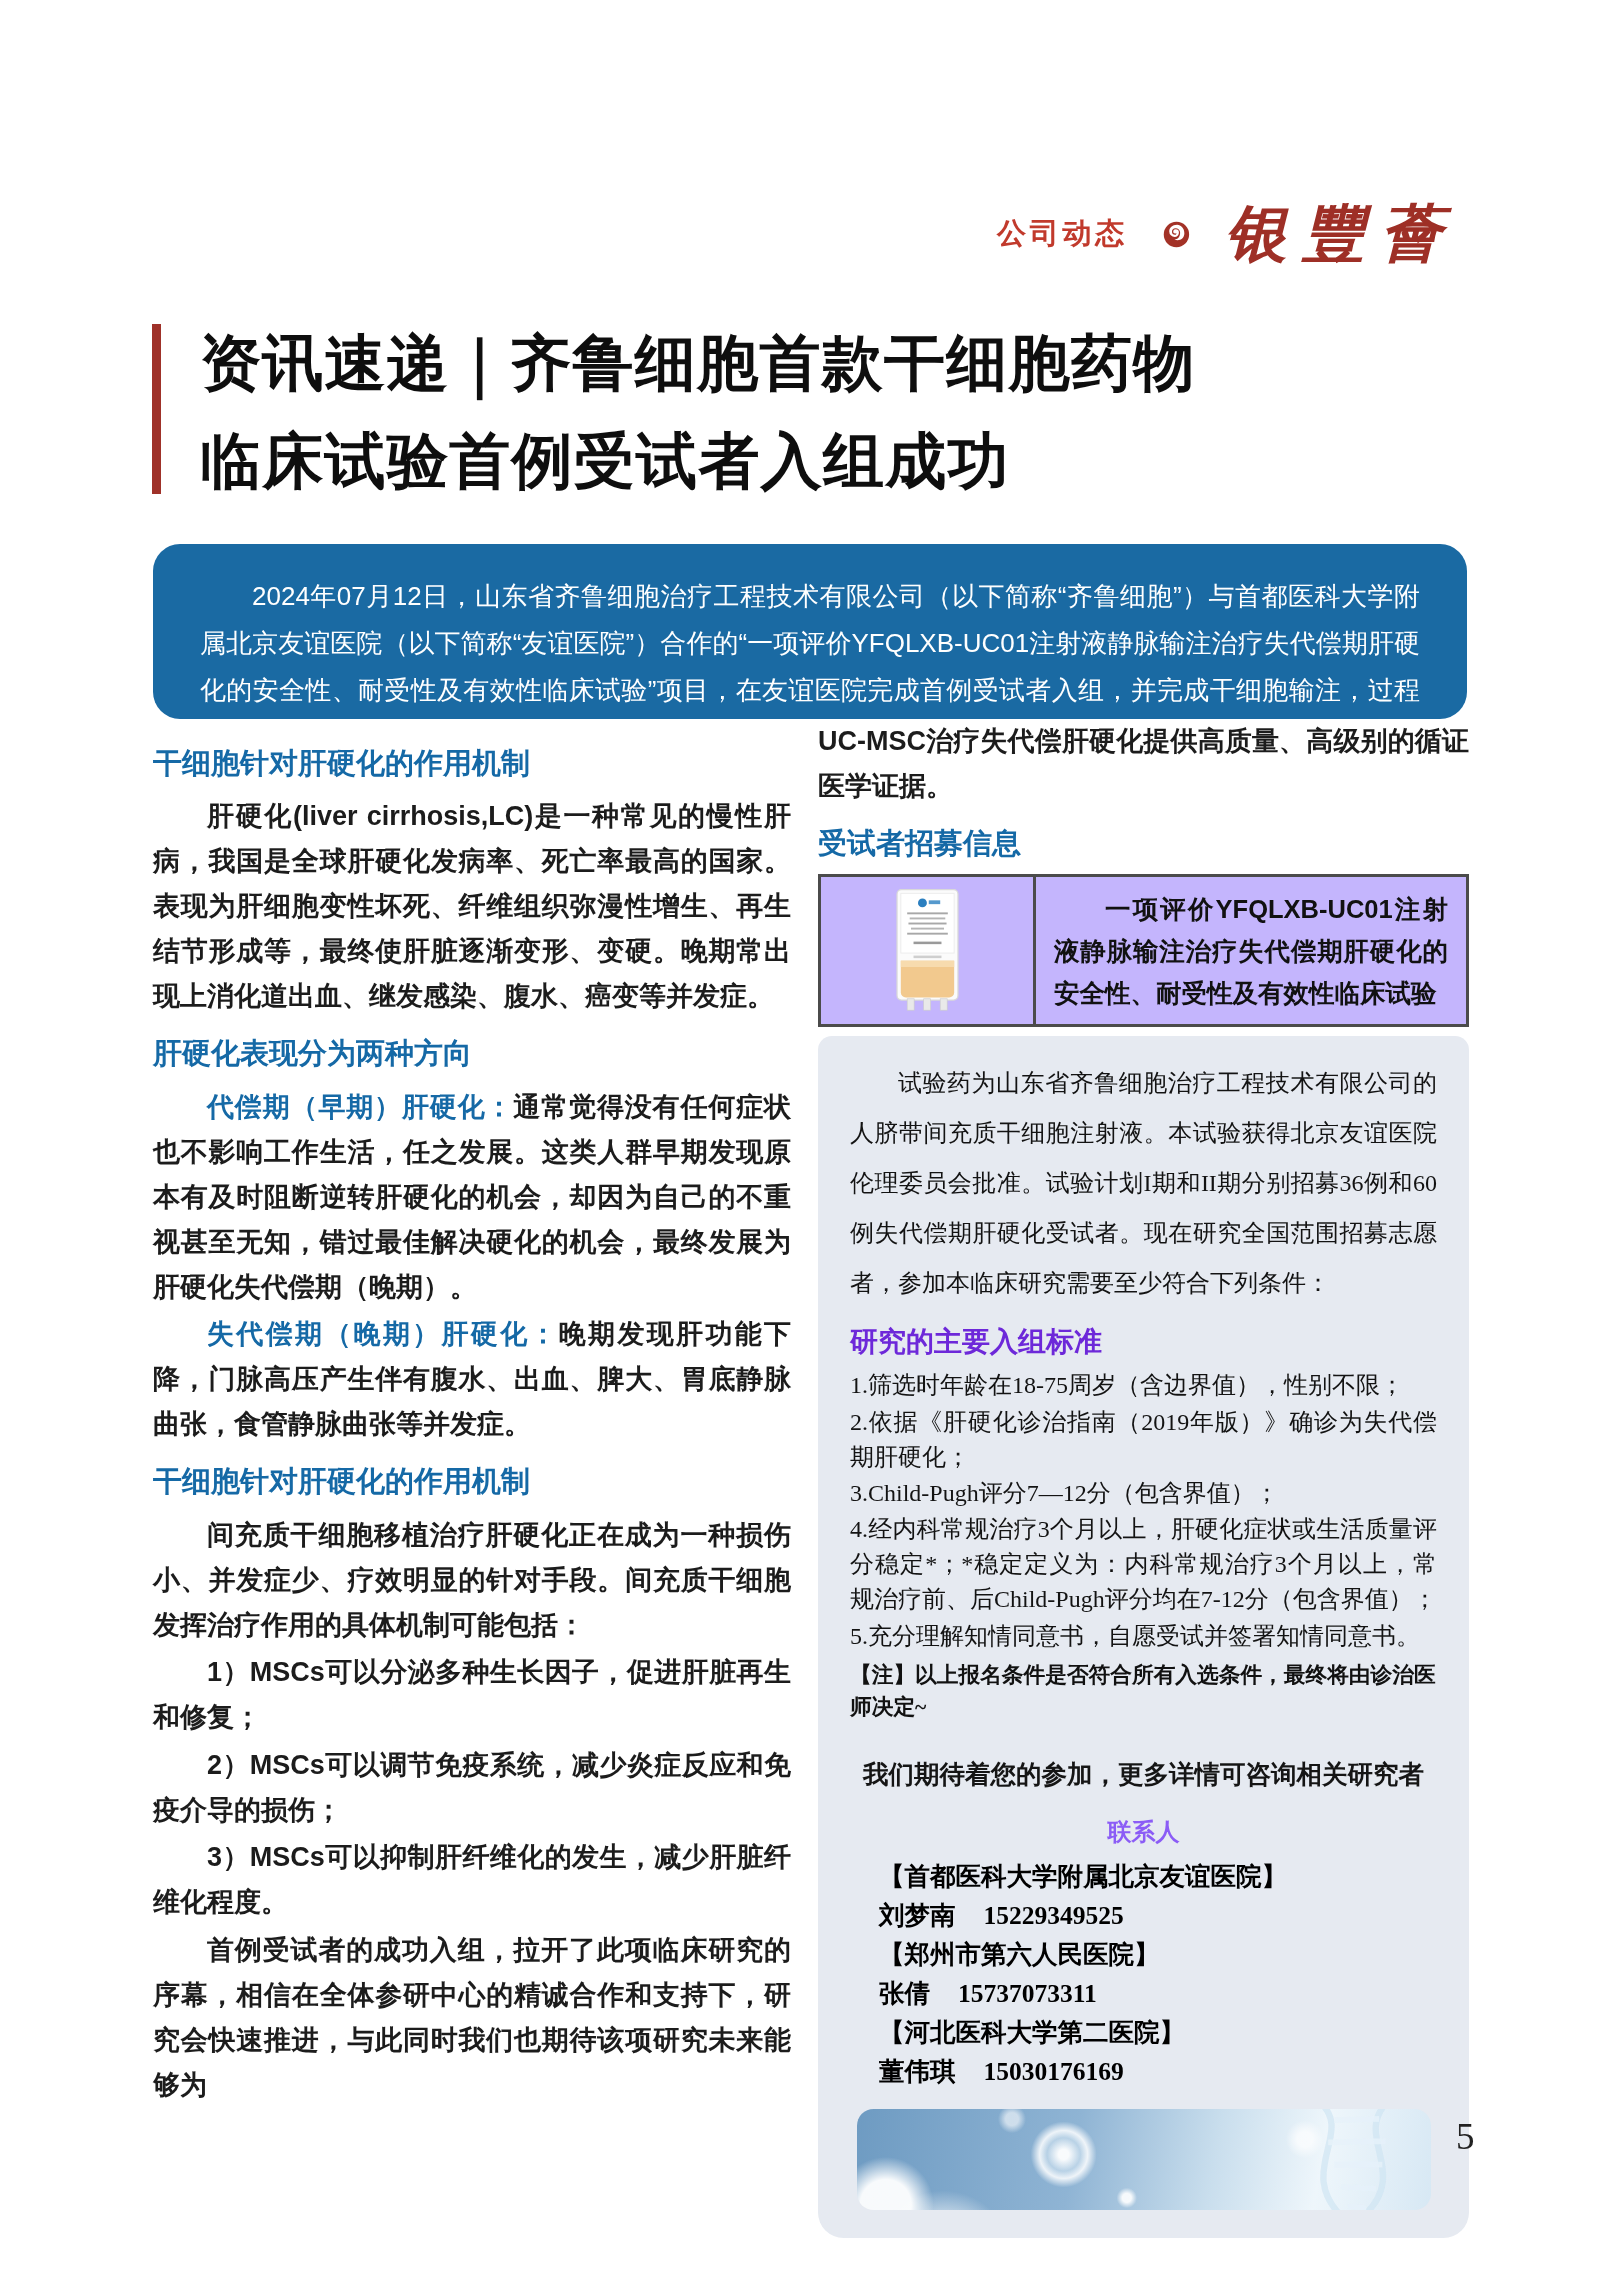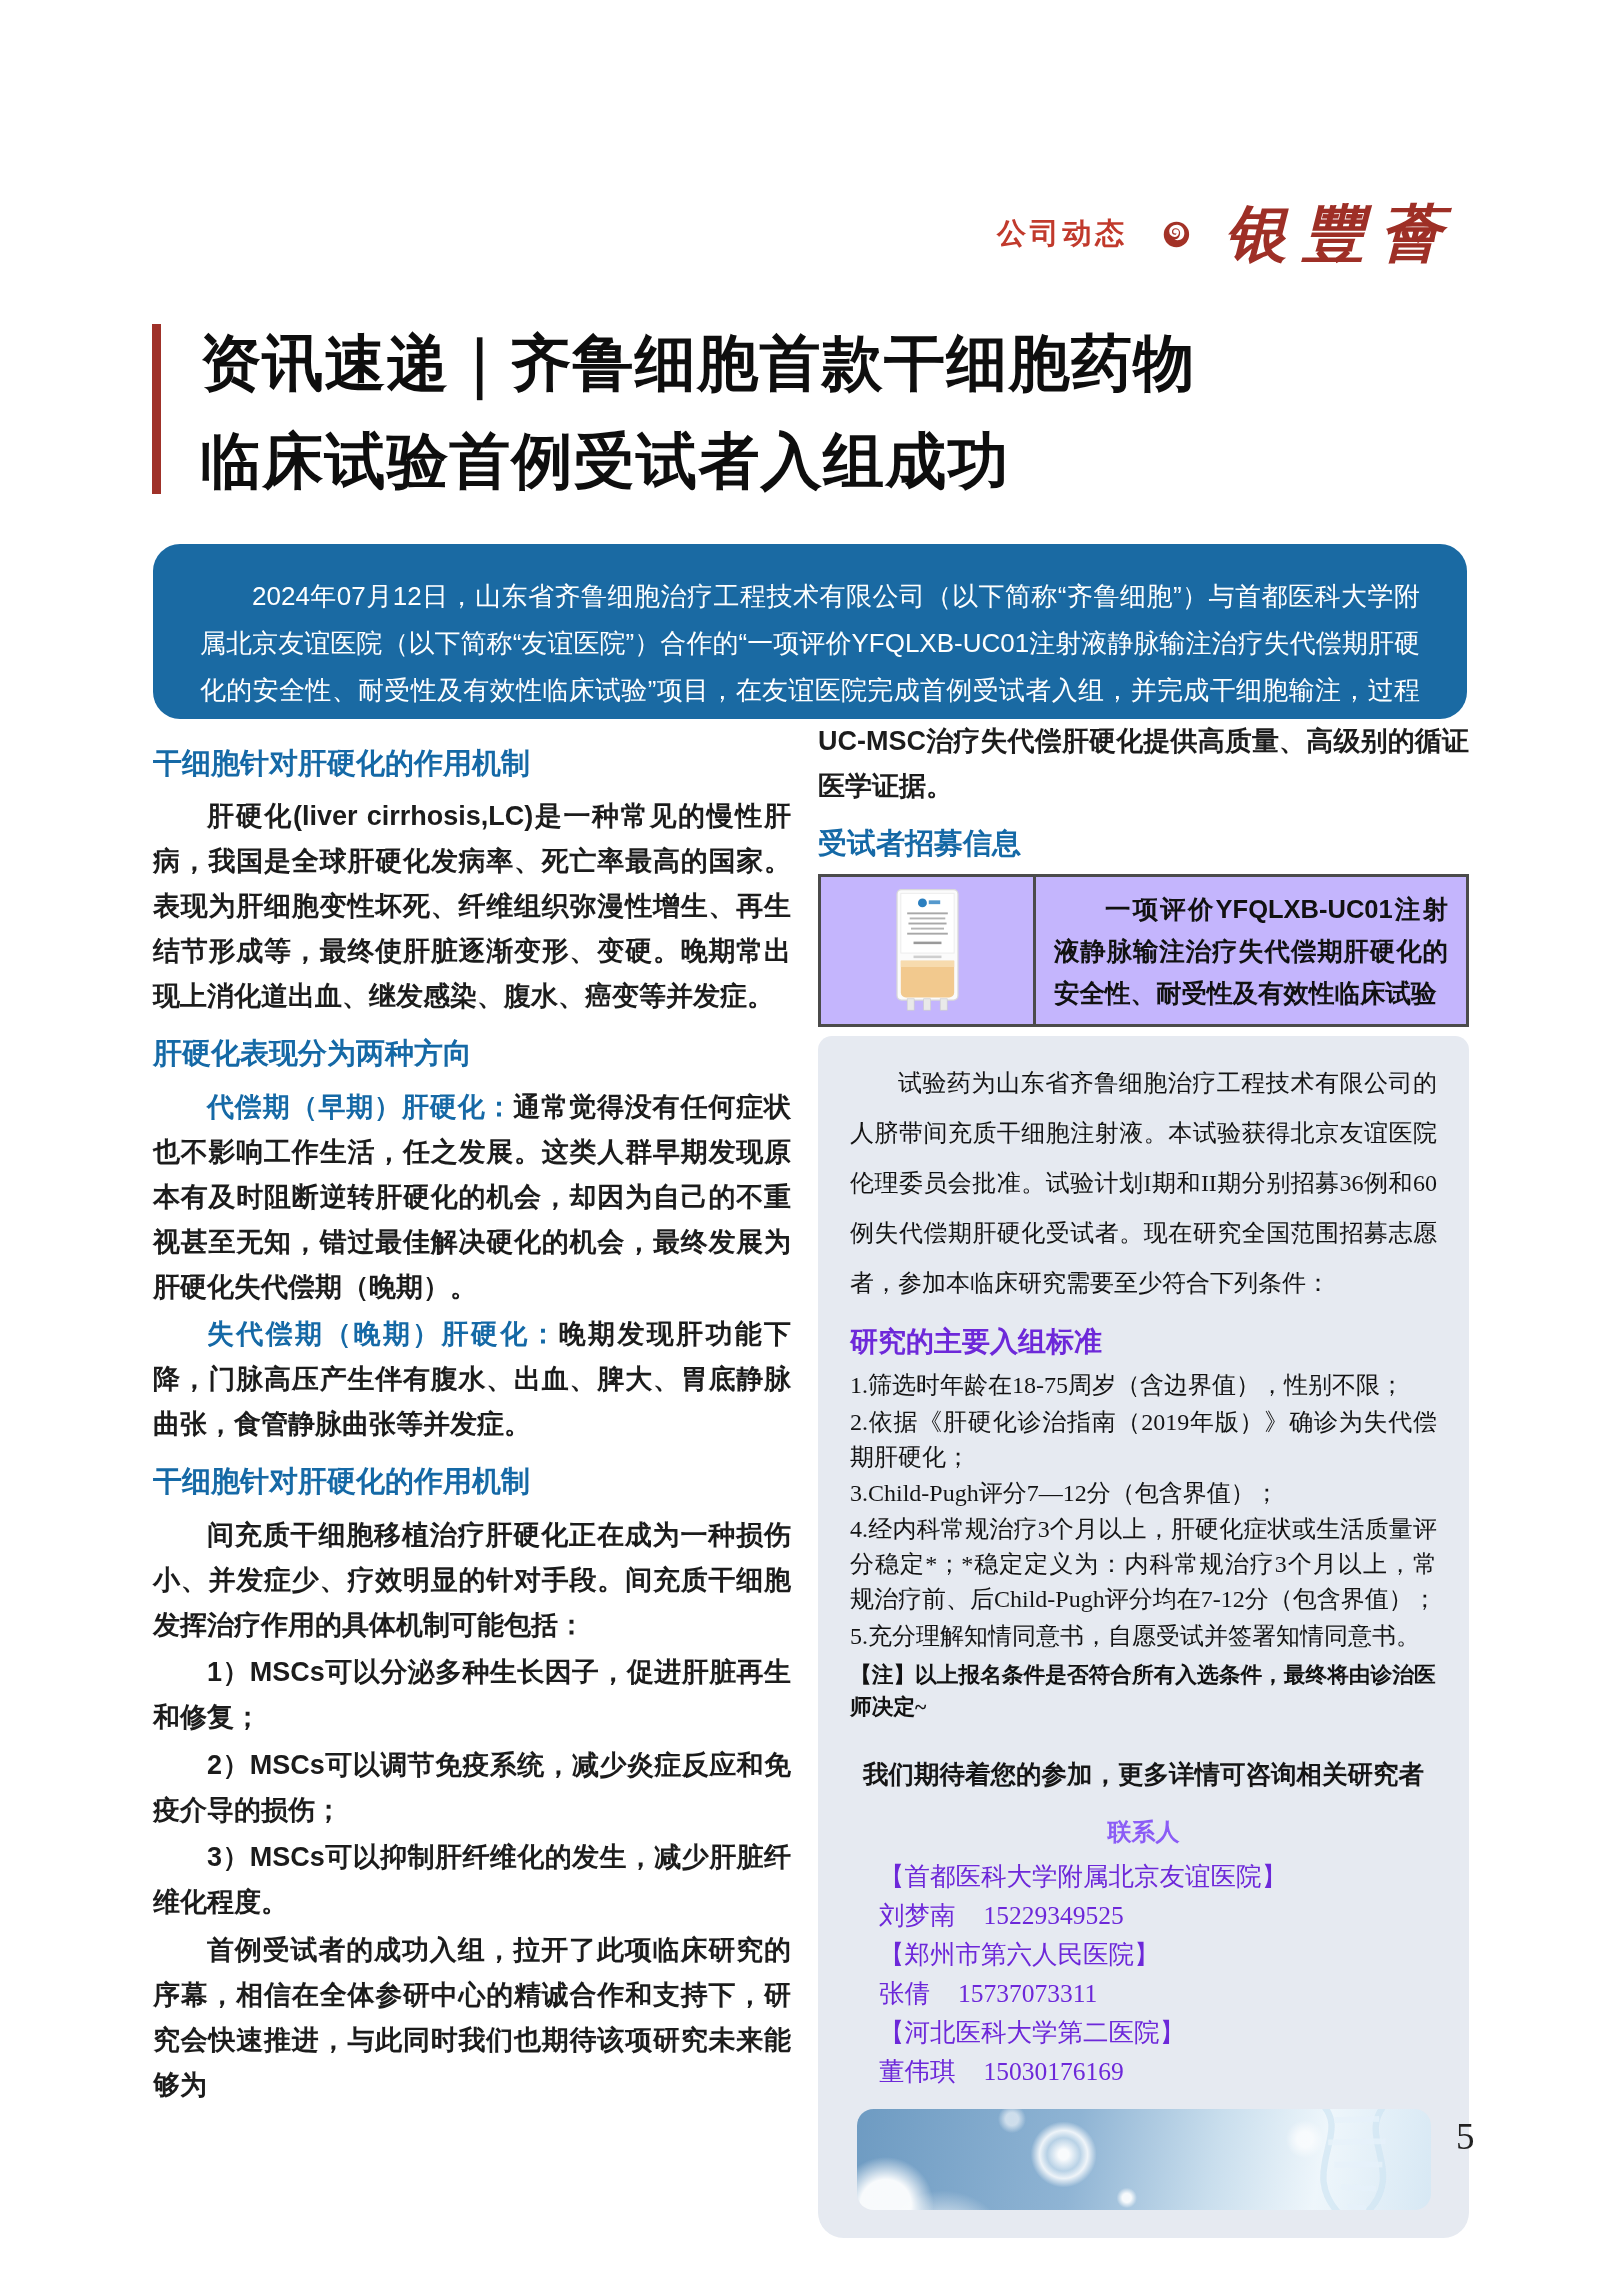--- a/index.html
+++ b/index.html
@@ -48,21 +48,21 @@
   .serif-p{font-family:"Liberation Serif","DejaVu Serif",serif;font-size:24px;line-height:50px;
            color:#131313;text-align:justify;text-indent:2em;margin:0;}
   .h-criteria{color:#6d28d9;font-size:28px;font-weight:800;margin:15.3px 0 7.6px;text-align:left;}
   .criteria-item{font-family:"Liberation Serif","DejaVu Serif",serif;font-size:24px;line-height:35px;
                  color:#131313;text-align:justify;margin:0 0 1.3px;}
   .note{font-family:"Liberation Serif","DejaVu Serif",serif;font-weight:700;font-size:21.7px;
         line-height:32px;margin-top:5.1px;color:#111;}
   .invite{font-size:25.5px;font-weight:600;text-align:center;margin-top:34px;color:#151515;}
   .h-contact{color:#8b5cf6;font-size:24px;font-weight:800;margin:24px 0 9px;text-align:center;}
   .contact-org,.contact-line{font-family:"Liberation Serif","DejaVu Serif",serif;font-size:25.5px;
-        line-height:39px;padding-left:29px;color:#6d28d9;}
+        line-height:39px;padding-left:29px;color:#000000;font-weight:bold;}
   .contact-line .phone{margin-left:28px;}
 
   
   .bio-image{margin:18px auto 0;width:574px;height:101px;border-radius:16.6px;position:relative;overflow:hidden;
     background-image:
       radial-gradient(circle at 5% 95%, rgba(255,255,255,0.95) 0 25.5px, rgba(255,255,255,0) 48px),
       radial-gradient(circle at 15% 150%, rgba(255,255,255,0.55) 0 45px, rgba(255,255,255,0) 70px),
       radial-gradient(circle at 36% 45%, rgba(255,255,255,0.95) 0 5.1px, rgba(235,246,252,0.45) 16.6px, rgba(255,255,255,0.85) 24px, rgba(255,255,255,0) 33px),
       radial-gradient(circle at 47% 88%, rgba(255,255,255,0.9) 0 4.5px, rgba(255,255,255,0) 10.2px),
       radial-gradient(circle at 27% 10%, rgba(255,255,255,0.6) 0 6.4px, rgba(255,255,255,0) 14px),

